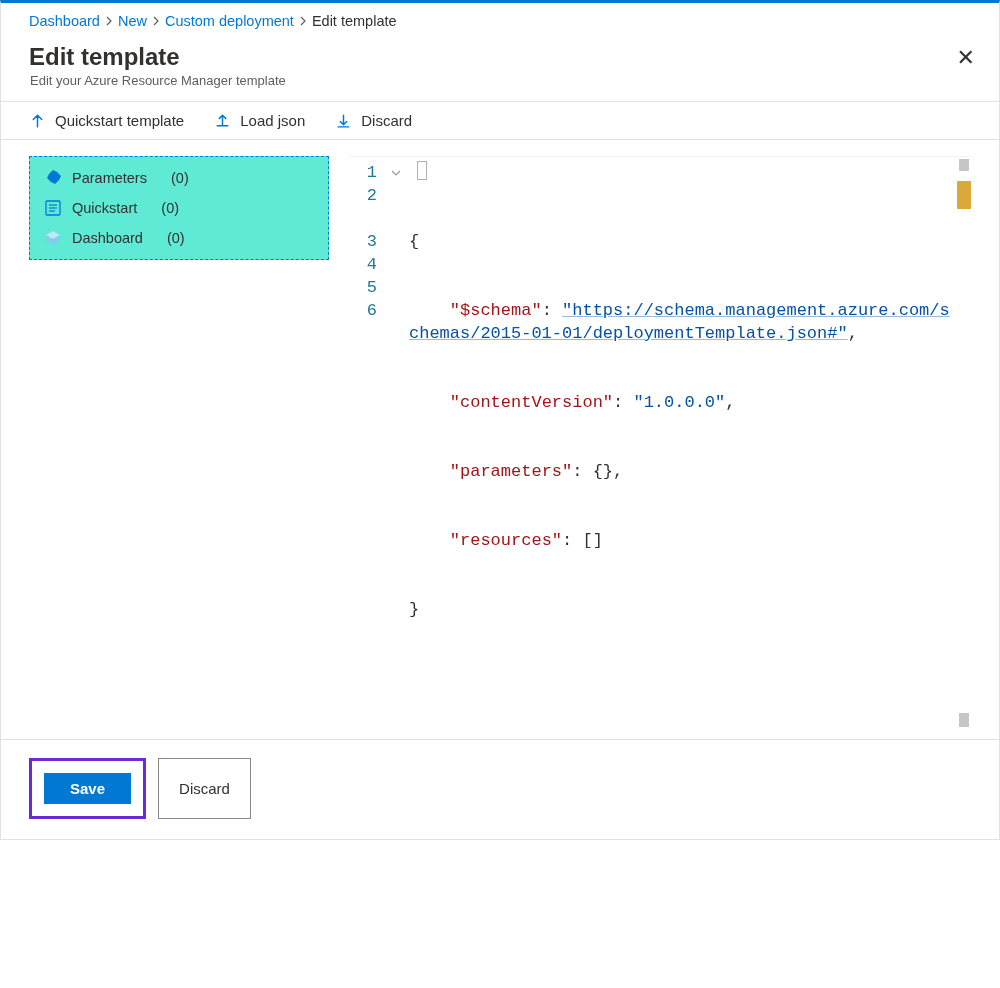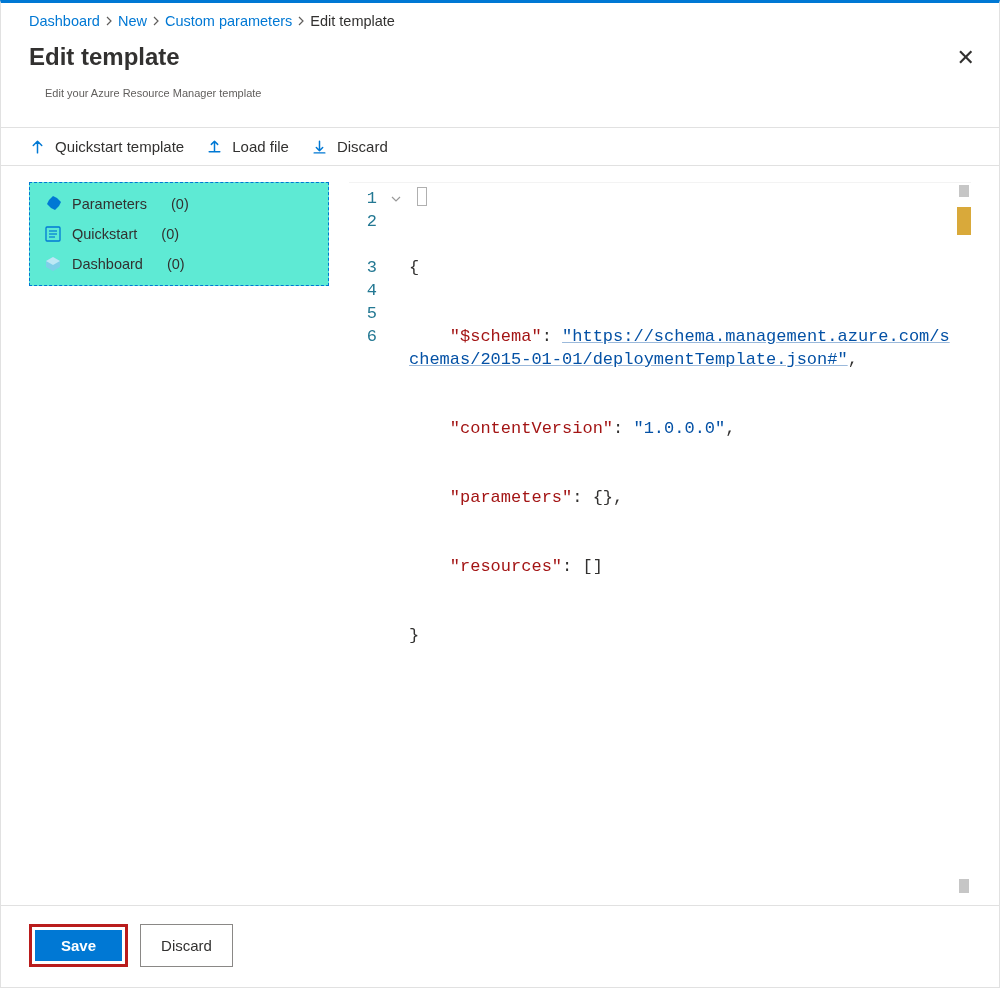--- a/index.html
+++ b/index.html
@@ -5,21 +5,21 @@
   * { box-sizing: border-box; }
   html, body {
     margin: 0; padding: 0;
     font-family: "Segoe UI", -apple-system, sans-serif;
     font-size: 14px;
     color: #323130;
     background: #fff;
   }
   .container {
     width: 1000px;
-    height: 988px;
+    height: 840px;
     display: flex;
     flex-direction: column;
     border: 1px solid #e1e1e1;
     border-top: 3px solid #0078d4;
     position: relative;
   }
   .breadcrumb {
     padding: 10px 20px 8px 28px;
     font-size: 14.5px;
     display: flex;
@@ -34,32 +34,32 @@
   }
   .breadcrumb .current { color: #323130; }
   .title-row {
     display: flex;
     justify-content: space-between;
     align-items: flex-start;
     padding: 6px 20px 12px 28px;
     border-bottom: 1px solid #e1e1e1;
   }
   .page-title { font-size: 24px; font-weight: 600; margin: 0 0 2px 0; }
-  .page-subtitle { font-size: 11px; color: #605e5c; margin: 16px; }
+  .page-subtitle { font-size: 13px; color: #605e5c; margin: 1px; }
   .close-btn {
     font-size: 22px;
     cursor: pointer;
     line-height: 1;
     padding: 4px;
     color: #323130;
     font-weight: 300;
   }
   .toolbar {
     display: flex;
-    gap: 22px;
+    gap: 30px;
     padding: 10px 20px 10px 28px;
     border-bottom: 1px solid #e1e1e1;
     font-size: 15px;
   }
   .toolbar-item {
     display: flex;
     align-items: center;
     gap: 9px;
     cursor: pointer;
   }
@@ -136,22 +136,22 @@
   }
   .sb-block { width: 10px; background: #c6c6c6; }
   .sb-mark  { width: 14px; height: 28px; background: #d9a93a; }
   .footer {
     border-top: 1px solid #e1e1e1;
     padding: 18px 28px 20px 28px;
     display: flex;
     gap: 12px;
   }
   .save-highlight {
-    border: 3px solid #b91c1c;
-    padding: 3px;
+    border: 3px solid #6d28d9;
+    padding: 12px;
     display: inline-block;
   }
   button.primary {
     background: #0078d4;
     color: #fff;
     border: none;
     font-size: 15px;
     padding: 7px 26px;
     cursor: pointer;
     font-family: inherit;
@@ -178,21 +178,21 @@
       <svg width="10" height="10" viewBox="0 0 10 10">
           <path d="M3 1l4 4-4 4" stroke="#605e5c" stroke-width="1.2" fill="none"></path>
         </svg>
     </span>
     <a>New</a>
     <span class="sep">
       <svg width="10" height="10" viewBox="0 0 10 10">
           <path d="M3 1l4 4-4 4" stroke="#605e5c" stroke-width="1.2" fill="none"></path>
         </svg>
     </span>
-    <a>Custom parameters</a>
+    <a>Custom deployment</a>
     <span class="sep">
       <svg width="10" height="10" viewBox="0 0 10 10">
           <path d="M3 1l4 4-4 4" stroke="#605e5c" stroke-width="1.2" fill="none"></path>
         </svg>
     </span>
     <span class="current">Edit template</span>
   </div>
 
   <div class="title-row">
     <div>
@@ -210,21 +210,21 @@
           </svg>
       </span>
       <span>Quickstart template</span>
     </div>
     <div class="toolbar-item">
       <span class="ticon">
         <svg width="17" height="17" viewBox="0 0 16 16">
             <path d="M8 12V3M8 3L5 6M8 3l3 3M3 13h10" stroke="#0078d4" stroke-width="1.4" fill="none" stroke-linecap="round" stroke-linejoin="round"></path>
           </svg>
       </span>
-      <span>Load file</span>
+      <span>Load json</span>
     </div>
     <div class="toolbar-item">
       <span class="ticon">
         <svg width="17" height="17" viewBox="0 0 16 16">
             <path d="M8 3v9M8 12l-3-3M8 12l3-3M3 14h10" stroke="#0078d4" stroke-width="1.4" fill="none" stroke-linecap="round" stroke-linejoin="round"></path>
           </svg>
       </span>
       <span>Discard</span>
     </div>
   </div>

